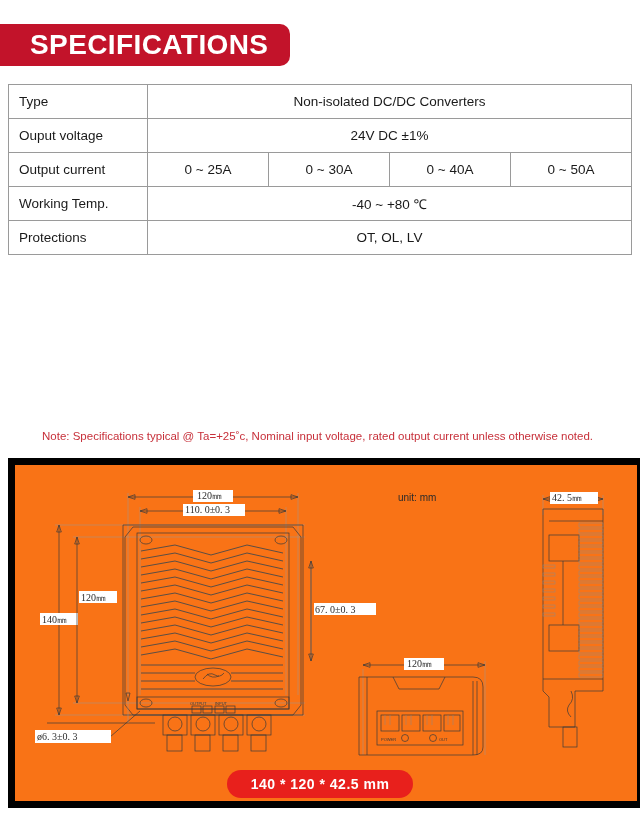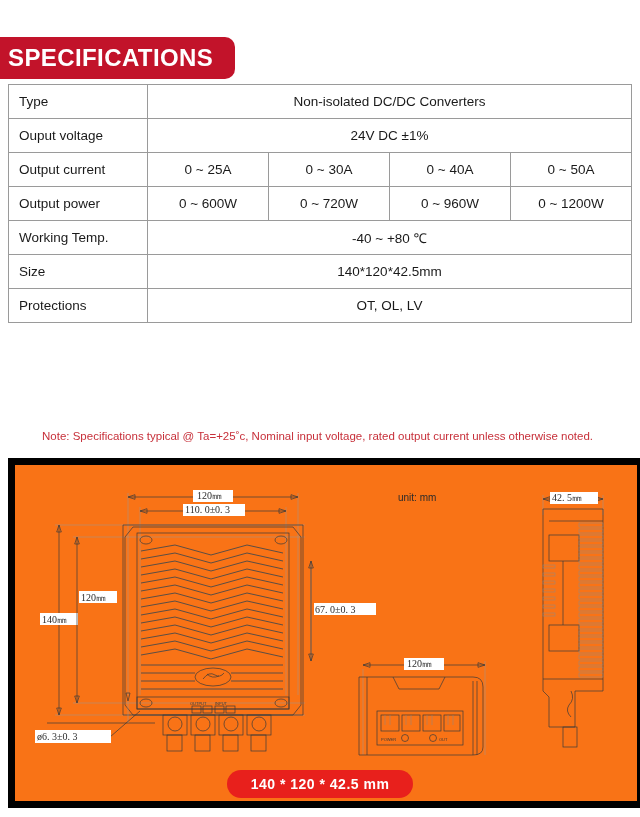--- a/index.html
+++ b/index.html
@@ -8,25 +8,25 @@
     background:#ffffff;
     font-family:"Liberation Sans", sans-serif;
     overflow:hidden;
     position:relative;
   }
 
   
   .header-wrap{position:absolute;left:0;top:24px;height:42px;}
   .header-badge{
     display:inline-flex;align-items:center;
-    height:42px;padding:0 22px 0 8px;
+    height:42px;padding:0 22px 0 30px;
     background:#C2132A;
     border-radius:0 10px 10px 0;
     color:#ffffff;
-    font-size:24px;font-weight:bold;letter-spacing:.4px;margin-top:13px;
+    font-size:28px;font-weight:bold;letter-spacing:.4px;
   }
 
   
   .spec-table{
     position:absolute;left:8px;top:84px;width:624px;
     border-collapse:collapse;
     table-layout:fixed;
   }
   .spec-table td{
     border:1px solid #9a9a9a;
@@ -103,33 +103,22 @@
       <td class="val-center" colspan="4">24V DC ±1%</td>
     </tr>
     <tr>
       <td class="label-col">Output current</td>
       <td class="val-center c1">0 ~ 25A</td>
       <td class="val-center c2">0 ~ 30A</td>
       <td class="val-center c3">0 ~ 40A</td>
       <td class="val-center c4">0 ~ 50A</td>
     </tr>
     <tr>
-      <td class="label-col">Output power</td>
-      <td class="val-center c1">0 ~ 600W</td>
-      <td class="val-center c2">0 ~ 720W</td>
-      <td class="val-center c3">0 ~ 960W</td>
-      <td class="val-center c4">0 ~ 1200W</td>
-    </tr>
-    <tr>
       <td class="label-col">Working Temp.</td>
       <td class="val-center" colspan="4">-40 ~ +80 ℃</td>
-    </tr>
-    <tr>
-      <td class="label-col">Size</td>
-      <td class="val-center" colspan="4">140*120*42.5mm</td>
     </tr>
     <tr>
       <td class="label-col">Protections</td>
       <td class="val-center" colspan="4">OT, OL, LV</td>
     </tr>
   </tbody>
 </table>
 
 <div class="note">Note: Specifications typical @ Ta=+25˚c, Nominal input voltage, rated output current unless otherwise noted.</div>
 

